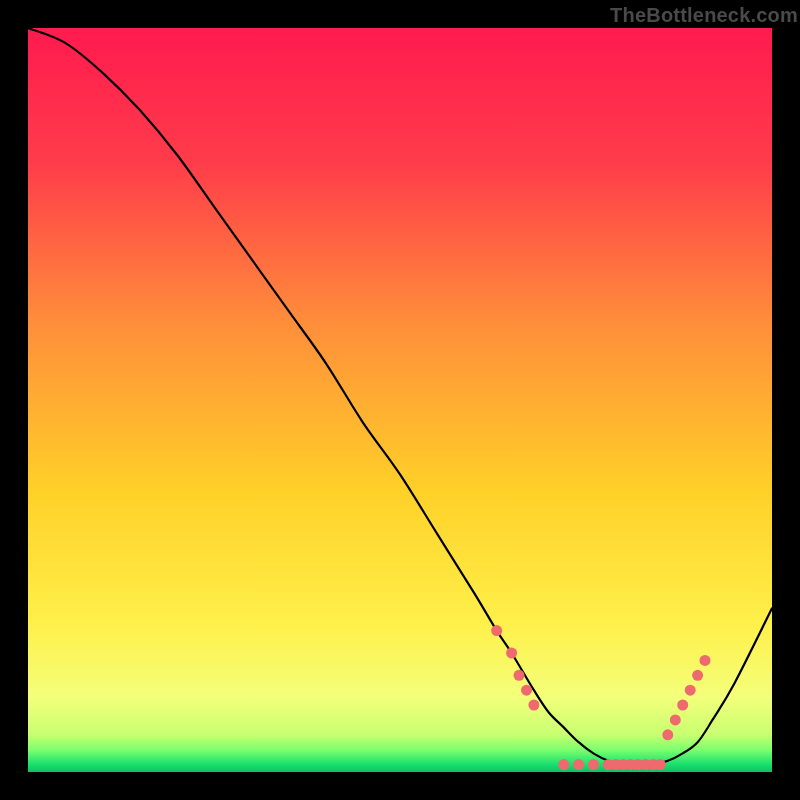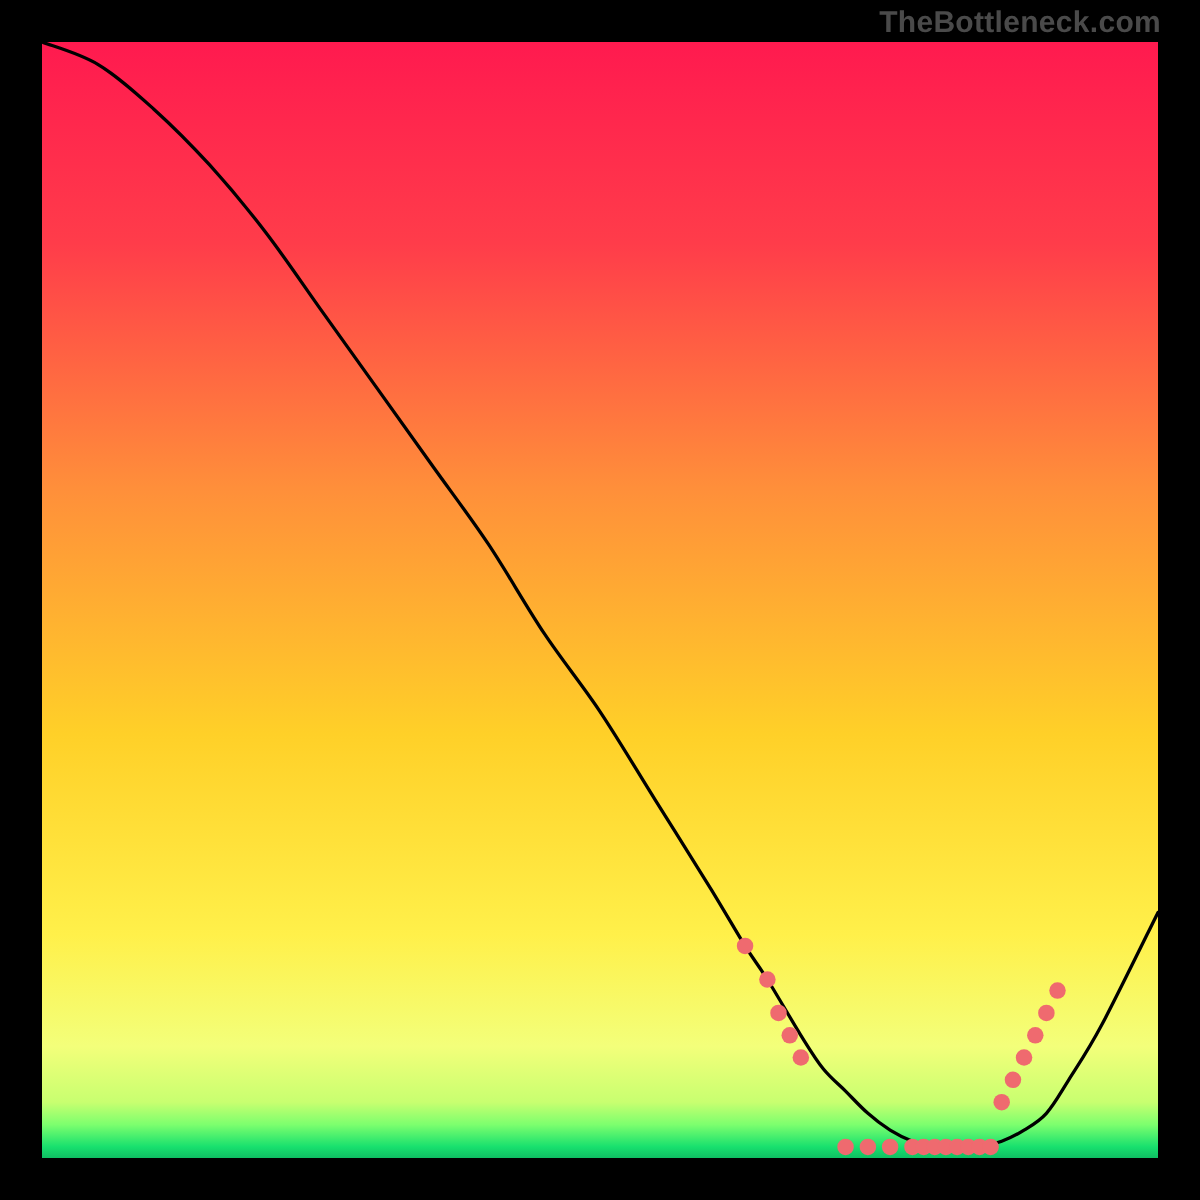--- a/index.html
+++ b/index.html
@@ -12,21 +12,21 @@
     font-family: Arial, Helvetica, sans-serif;
   }
   .wrap {
     position: relative;
     width: 800px;
     height: 800px;
   }
   .attribution {
     position: absolute;
     top: 4px;
-    right: 26px;
+    right: 2px;
     color: #4a4a4a;
     font-size: 20px;
     font-weight: 600;
     letter-spacing: 0.2px;
     z-index: 10;
     margin-left: 25px;
   }
   .plot {
     position: absolute;
     top: 28px;

